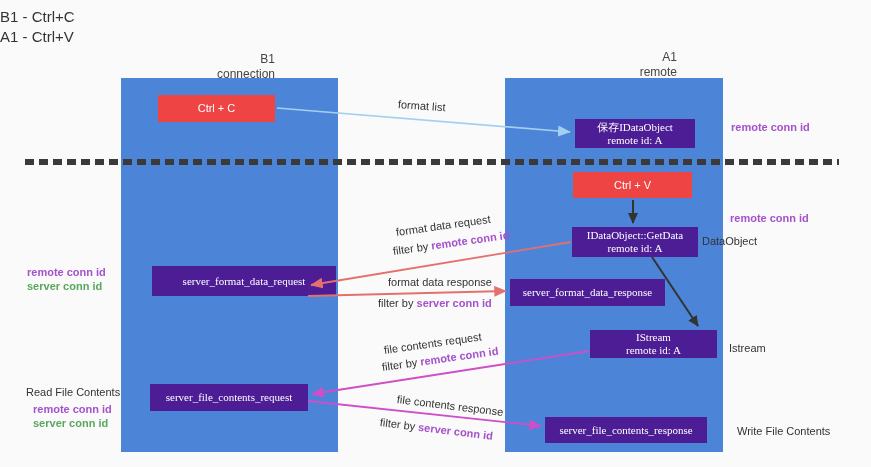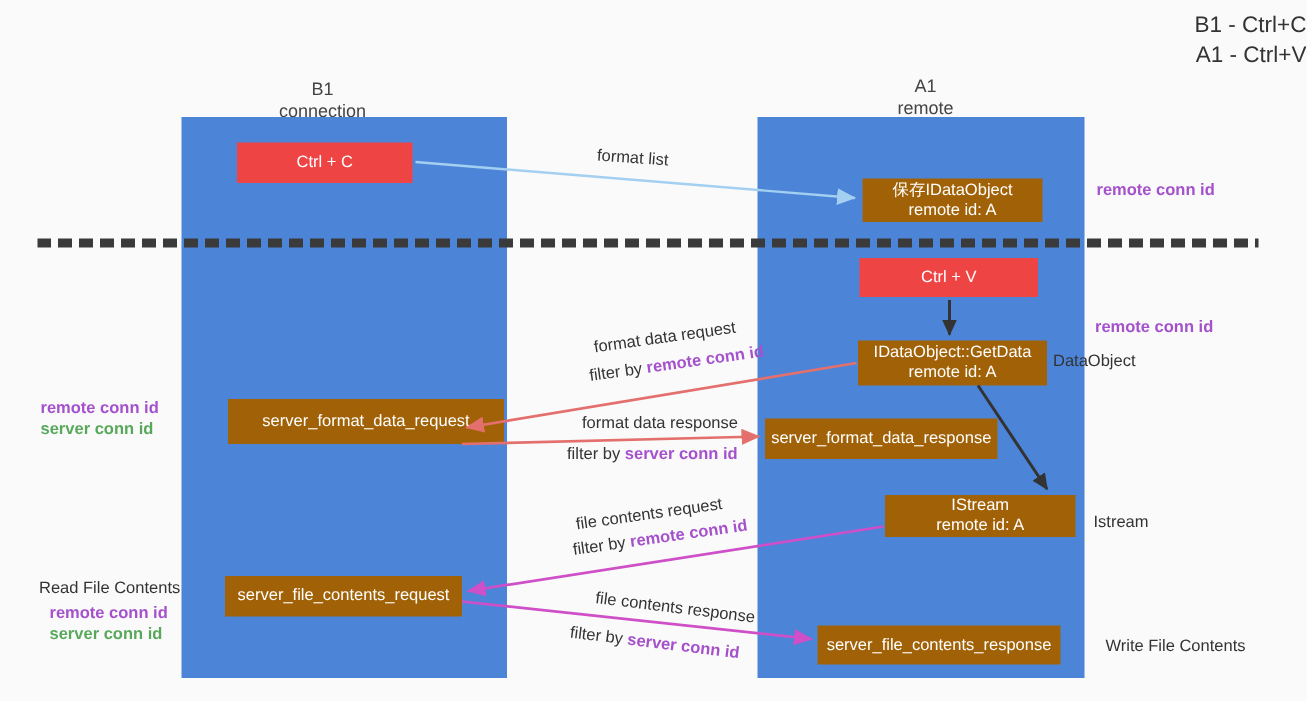--- a/index.html
+++ b/index.html
@@ -1,28 +1,28 @@
 <!DOCTYPE html>
 <html><head>
 <meta charset="utf-8">
 <style>
   html,body{margin:0;padding:0;background:#fafafa;}
   #canvas{
     position:relative;width:871px;height:467px;overflow:hidden;
     background:#fafafa;font-family:"Liberation Sans",sans-serif;color:#333;
   }
   .lifeline{position:absolute;top:78px;height:374px;background:#4c84d8;}
-  .title{position:absolute;left:0;width:871px;text-align:right;font-size:15px;color:#333;}
-  .colhead{position:absolute;text-align:center;font-size:12px;color:#444;line-height:15px;}
+  .title{position:absolute;left:0;width:871px;text-align:left;font-size:15px;color:#333;}
+  .colhead{position:absolute;text-align:right;font-size:12px;color:#444;line-height:15px;}
   .node{
     position:absolute;display:flex;flex-direction:column;align-items:center;justify-content:center;
     color:#fff;font-size:11px;line-height:13px;text-align:center;white-space:nowrap;
   }
   .green{background:#ef4444;}
-  .orange{background:#a16207;}
+  .orange{background:#4c1d95;font-family:Liberation Serif, serif;}
   .dashline{
     position:absolute;left:25px;top:159px;width:814px;height:6px;
     background:repeating-linear-gradient(to right,#3a3a3a 0 9px,transparent 9px 14px);
   }
   .lbl{position:absolute;font-size:11px;color:#333;white-space:nowrap;transform-origin:left center;}
   .tilt-up{transform:rotate(-8deg);}
   .tilt-dn{transform:rotate(7deg);}
   .tilt-sm{transform:rotate(4deg);}
   .purple{color:#a551cc;font-weight:bold;}
   .greentx{color:#58a85c;font-weight:bold;}

